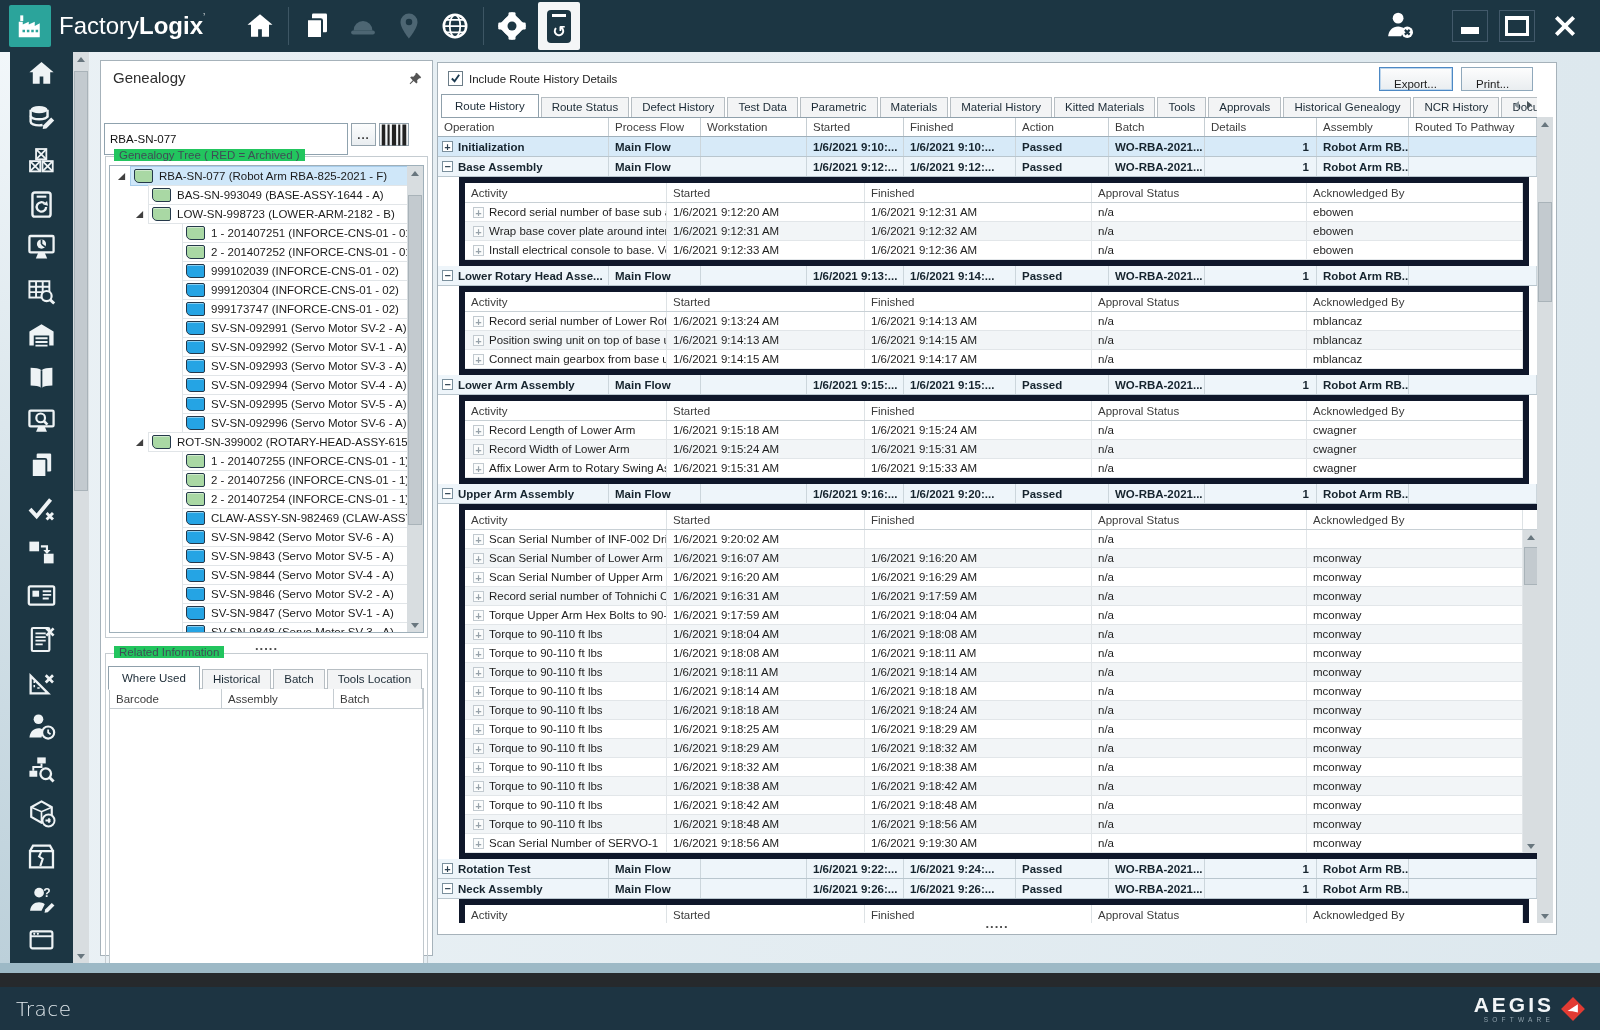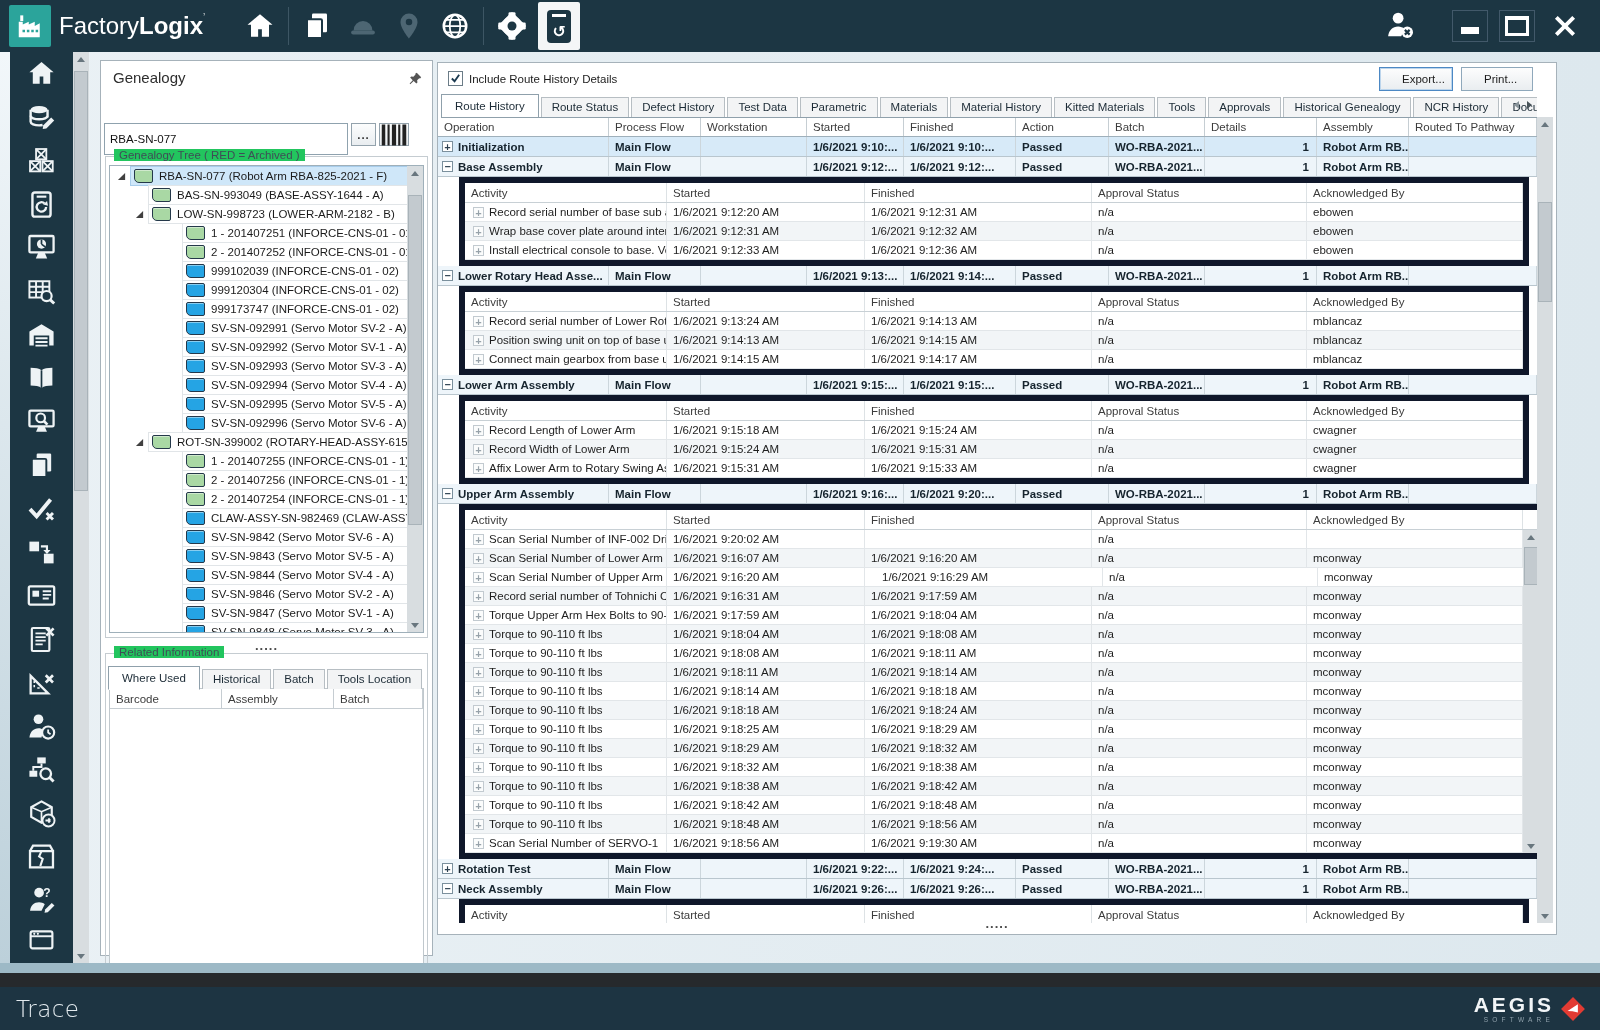--- a/index.html
+++ b/index.html
@@ -78,21 +78,21 @@
   .ri-hdr{display:flex;height:19px;border-bottom:1px solid #c6cdd2;color:#3c3c3c}
   .ri-hdr .c{border-right:1px solid #c6cdd2}
   
   .tab{box-sizing:border-box;height:20px;line-height:18px;padding:0 10px;background:#f3f4f5;border:1px solid #b7bec3;border-bottom:none;margin-right:2px;color:#1c2b36;white-space:nowrap;position:relative}
   .tab.active{height:24px;line-height:22px;padding:0 13px;background:#fff;border:1px solid #8fa0ab;border-bottom:1px solid #fff;bottom:-1px;z-index:3}
   
   .route-panel{position:absolute;left:437px;top:62px;width:1120px;height:873px;background:#fff;border:1px solid #a6b2ba;box-sizing:border-box}
   .cb-row{position:absolute;left:10px;top:8px;display:flex;align-items:center}
   .cbox{width:13px;height:13px;border:1px solid #6b7c87;background:#fff;margin-right:6px;display:flex;align-items:center;justify-content:center}
   .cb-label{color:#1c1c1c}
-  .top-btn{position:absolute;top:4px;height:24px;box-sizing:border-box;display:flex;align-items:center;gap:5px;padding:0 17px;
+  .top-btn{position:absolute;top:4px;height:24px;box-sizing:border-box;display:flex;align-items:flex-end;gap:5px;padding:0 9px;
            background:linear-gradient(#fdfdfd,#e9edf0);border:1px solid #8fa8bb;color:#1c1c1c}
   .btn-export{left:941px;width:74px;border-color:#4c88c4;box-shadow:0 0 0 1px #bcd5ec inset}
   .btn-print{left:1023px;width:72px}
   .tabstrip{position:absolute;left:3px;top:31px;width:1096px;height:23px;display:flex;align-items:flex-end;border-bottom:1px solid #8fa0ab;overflow:hidden;background:#fff;z-index:1}
   .tab-arrows{position:absolute;right:24px;top:38px;display:flex;gap:8px;z-index:4}
   .arrL{width:0;height:0;border-top:4px solid transparent;border-bottom:4px solid transparent;border-right:5px solid #8a949a}
   .arrR{width:0;height:0;border-top:4px solid transparent;border-bottom:4px solid transparent;border-left:5px solid #49545a}
   #ops{position:absolute;left:0;top:54px;width:1099px;height:806px;overflow:hidden;background:#fff}
   .c{box-sizing:border-box;flex:none;display:flex;align-items:center;padding:0 4px 0 6px;white-space:nowrap;overflow:hidden}
   .hdr{display:flex;height:19px;border-bottom:1px solid #9fb0bb;background:#fff;color:#3c3c3c}
@@ -110,21 +110,21 @@
   .s-hdr{display:flex;height:19px;border-bottom:1px solid #c8d0d5;color:#3c3c3c;background:#fff}
   .s-hdr .c{border-right:1px solid #dde2e5}
   .s-row{display:flex;height:19px;border-bottom:1px solid #e2e6e9;color:#1e1e1e;background:#fff;box-sizing:border-box}
   .s-row.alt{background:#f2f5f7}
   .s-row .c{border-right:1px solid #e2e6e9}
   .rp-dots{bottom:5px}
   
   .strip-light{position:absolute;left:0;right:0;bottom:57px;height:10px;background:#9db9c6}
   .strip-dark{position:absolute;left:0;right:0;bottom:43px;height:14px;background:#26292c}
   .footer{position:absolute;left:0;right:0;bottom:0;height:43px;background:#1d3442;display:flex;align-items:center}
-  .footer-label{color:#e3eaee;font-size:23px;margin-left:16px;font-family:"DejaVu Sans",sans-serif;font-weight:200;letter-spacing:.5px}
+  .footer-label{color:#e3eaee;font-size:20px;margin-left:16px;font-family:"DejaVu Sans",sans-serif;font-weight:200;letter-spacing:.5px}
   .aegis{margin-left:auto;margin-right:14px;display:flex;align-items:center;gap:6px}
   .aegis-txt{display:flex;flex-direction:column;align-items:flex-end;line-height:1}
   .aegis-main{color:#f2f5f7;font-size:21px;font-weight:700;letter-spacing:3px}
   .aegis-sub{color:#8fa0ab;font-size:6.5px;letter-spacing:4.2px;margin-top:2px}
   .aegis svg{width:26px;height:26px}
 </style>
 </head>
 <body>
 
 <div class="app">
@@ -868,21 +868,21 @@
             <div class="c" style="width: 227px;">1/6/2021 9:16:20 AM</div>
             <div class="c" style="width: 215px;">n/a</div>
             <div class="c" style="width: 216px;">mconway</div>
           </div>
           <div class="s-row">
             <div class="c" style="width: 202px;">
               <span class="exp s-exp">+</span>
               <span>Scan Serial Number of Upper Arm</span>
             </div>
             <div class="c" style="width: 198px;">1/6/2021 9:16:20 AM</div>
-            <div class="c" style="width: 227px; margin-left: 11px;">1/6/2021 9:16:29 AM</div>
+            <div class="c" style="width: 227px;">1/6/2021 9:16:29 AM</div>
             <div class="c" style="width: 215px;">n/a</div>
             <div class="c" style="width: 216px;">mconway</div>
           </div>
           <div class="s-row alt">
             <div class="c" style="width: 202px;">
               <span class="exp s-exp">+</span>
               <span>Record serial number of Tohnichi CEM...</span>
             </div>
             <div class="c" style="width: 198px;">1/6/2021 9:16:31 AM</div>
             <div class="c" style="width: 227px;">1/6/2021 9:17:59 AM</div>

